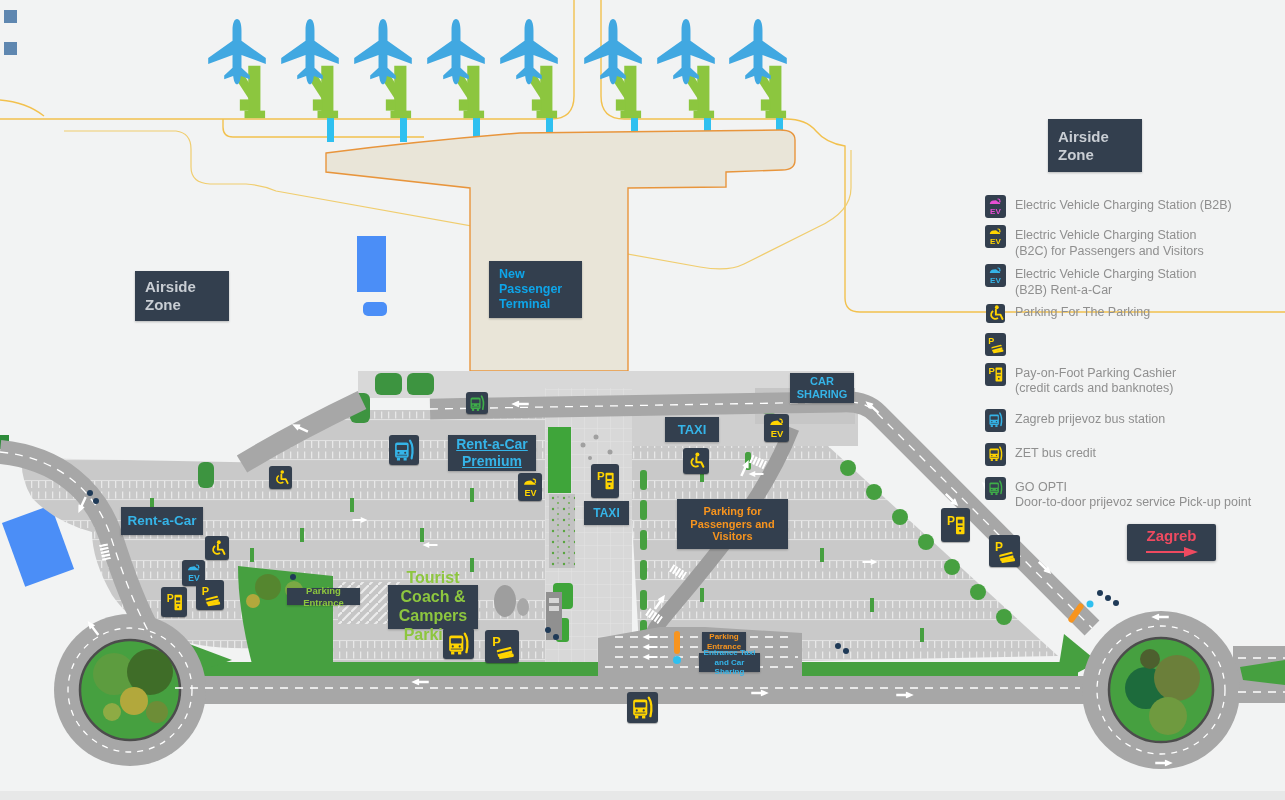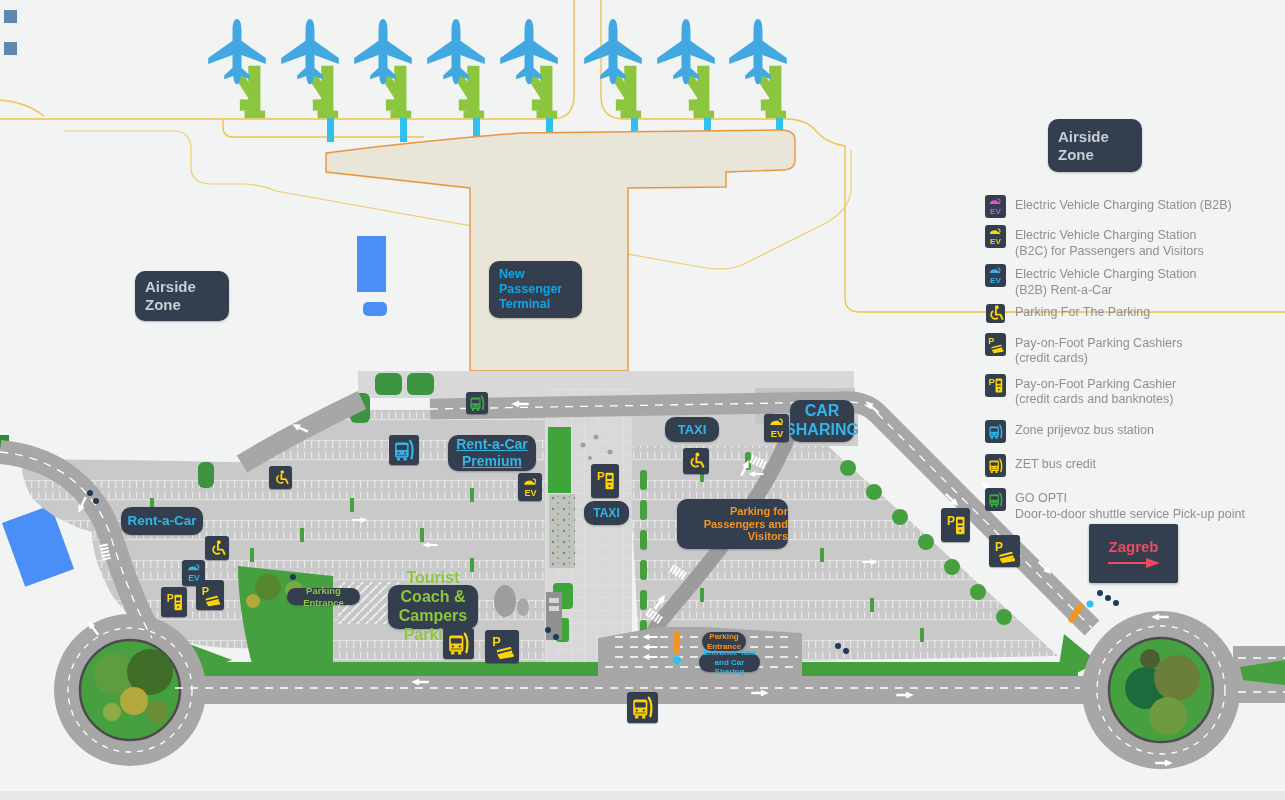--- a/index.html
+++ b/index.html
@@ -1,36 +1,36 @@
 <!DOCTYPE html>
 <html><head>
 <meta charset="utf-8">
 <style>
   html,body{margin:0;padding:0;background:#f2f3f3;}
   #stage{position:relative;width:1285px;height:800px;overflow:hidden;
          font-family:"Liberation Sans",sans-serif;background:#f2f3f3;}
   #map-base{position:absolute;left:0;top:0;}
-  .tag{position:absolute;background:#333f4e;border-radius:10px;display:flex;
+  .tag{position:absolute;background:#333f4e;border-radius:0;display:flex;
        align-items:center;justify-content:center;text-align:center;
        font-weight:bold;line-height:1.18;white-space:pre-line;
        box-shadow:0 1px 2px rgba(0,0,0,.25);z-index:5;}
   .tag.left{justify-content:flex-start;text-align:left;padding-left:10px;}
   .blue{color:#35b4e8}.orange{color:#f7941e}.green{color:#8dc63f}.gray{color:#c9ced4}.white{color:#0ea5e9}
   .mic{position:absolute;background:#333f4e;border-radius:3px;display:flex;
        align-items:center;justify-content:center;z-index:6;
        box-shadow:0 1px 1px rgba(0,0,0,.3);}
   .mic svg{display:block}
   .c-magenta{color:#e84fd4}.c-yellow{color:#ffd400}.c-blue{color:#35b4e8}.c-green{color:#3fae49}
   #legend{position:absolute;left:985px;top:195px;width:305px;z-index:5;}
   .lrow{display:flex;align-items:flex-start;gap:9px;}
   .lrow .ic{flex:0 0 auto;width:21px;height:23px;background:#333f4e;border-radius:3px;
             display:flex;align-items:center;justify-content:center;}
   .lrow .ltext{font-size:12.5px;color:#8f8f8f;line-height:1.25;white-space:pre-line;
                padding-top:3px;}
-  #zagreb-sign{position:absolute;left:1089px;top:524px;width:89px;height:59px;
+  #zagreb-sign{position:absolute;left:1127px;top:524px;width:89px;height:37px;
      background:#333f4e;border-radius:2px;z-index:5;box-shadow:0 1px 3px rgba(0,0,0,.3);
      display:flex;flex-direction:column;align-items:center;justify-content:center;gap:2px;}
   #zagreb-sign .ztext{color:#ef4a60;font-weight:bold;font-size:15px;}
 </style>
 </head>
 <body>
 
 <div id="stage">
 
 <svg id="map-base" width="1285" height="800" viewBox="0 0 1285 800">
@@ -402,26 +402,26 @@
 </svg>
 
 <div class="tag left gray" style="left:135px;top:271px;width:84px;height:50px;font-size:15px;">Airside
 Zone</div>
 <div class="tag left gray" style="left:1048px;top:119px;width:84px;height:53px;font-size:15px;">Airside
 Zone</div>
 <div class="tag left white" style="left:489px;top:261px;width:83px;height:57px;font-size:12.5px;">New
 Passenger
 Terminal</div>
 
-<div class="tag blue" style="left:790px;top:400px;width:64px;height:42px;font-size:16px;">CAR SHARING</div>
+<div class="tag blue" style="left:790px;top:373px;width:64px;height:30px;font-size:11px;">CAR SHARING</div>
 <div class="tag blue" style="left:665px;top:417px;width:54px;height:25px;font-size:13px;">TAXI</div>
 <div class="tag blue" style="left:584px;top:501px;width:45px;height:24px;font-size:12px;">TAXI</div>
 <div class="tag blue" style="left:448px;top:435px;width:88px;height:36px;font-size:14px;text-decoration:underline;">Rent-a-Car Premium</div>
 <div class="tag blue" style="left:121px;top:507px;width:82px;height:28px;font-size:13.5px;">Rent-a-Car</div>
-<div class="tag orange" style="left:677px;top:499px;width:111px;height:50px;font-size:11px;text-align:right;">Parking for Passengers and Visitors</div>
+<div class="tag orange" style="left:677px;top:499px;width:111px;height:50px;font-size:11px;">Parking for Passengers and Visitors</div>
 <div class="tag green" style="left:388px;top:585px;width:90px;height:44px;font-size:16px;">Tourist Coach &amp; Campers Parking</div>
 <div class="tag green" style="left:287px;top:588px;width:73px;height:17px;font-size:9.5px;">Parking Entrance</div>
 <div class="tag orange" style="left:702px;top:632px;width:44px;height:19px;font-size:8px;">Parking
 Entrance</div>
 <div class="tag blue" style="left:699px;top:653px;width:61px;height:19px;font-size:8px;">Entrance Taxi
 and Car Sharing</div>
 
 <div id="zagreb-sign">
   <span class="ztext">Zagreb</span>
   <svg width="52" height="12" viewBox="0 0 52 12">
@@ -544,52 +544,50 @@
           </svg>
         </span>
     <span class="ltext">Parking For The Parking</span>
   </div>
   <div class="lrow" style="margin-bottom:7px">
     <span class="ic">
       <svg width="19" height="19" viewBox="0 0 22 22">
             <use href="#sym-pcard"></use>
           </svg>
         </span>
-    <span class="ltext">Pay-on-Foot Parking Cashiers
-(credit cards)</span>
   </div>
   <div class="lrow" style="margin-bottom:12px">
     <span class="ic">
       <svg width="19" height="21" viewBox="0 0 22 24">
             <use href="#sym-pmach"></use>
           </svg>
         </span>
     <span class="ltext">Pay-on-Foot Parking Cashier
 (credit cards and banknotes)</span>
   </div>
   <div class="lrow" style="margin-bottom:11px">
     <span class="ic c-blue">
       <svg width="16" height="16" viewBox="0 0 20 20">
             <use href="#sym-bus"></use>
           </svg>
         </span>
-    <span class="ltext">Zone prijevoz bus station</span>
+    <span class="ltext">Zagreb prijevoz bus station</span>
   </div>
   <div class="lrow" style="margin-bottom:11px">
     <span class="ic c-yellow">
       <svg width="16" height="16" viewBox="0 0 20 20">
             <use href="#sym-bus"></use>
           </svg>
         </span>
     <span class="ltext">ZET bus credit</span>
   </div>
   <div class="lrow">
     <span class="ic c-green">
       <svg width="16" height="16" viewBox="0 0 20 20">
             <use href="#sym-bus"></use>
           </svg>
         </span>
     <span class="ltext">GO OPTI
-Door-to-door shuttle service Pick-up point</span>
+Door-to-door prijevoz service Pick-up point</span>
   </div>
 </div>
 
 </div>
 
 </body></html>

